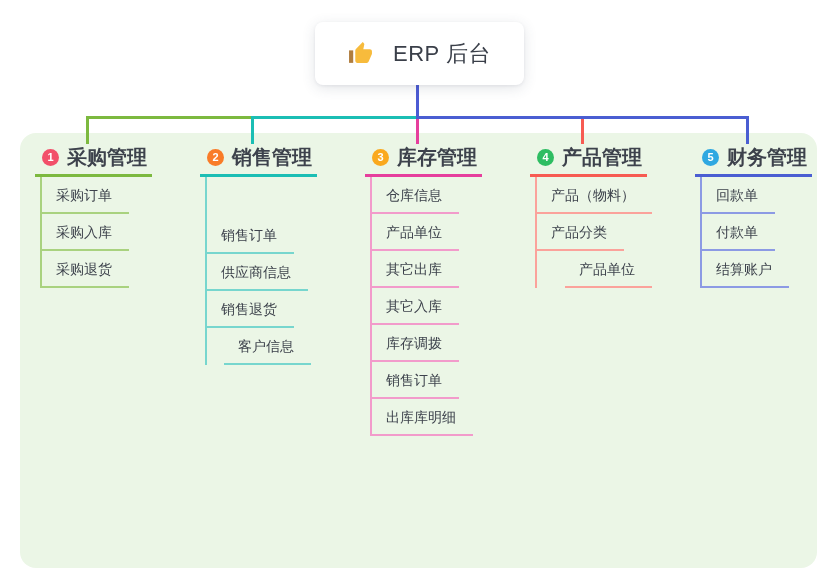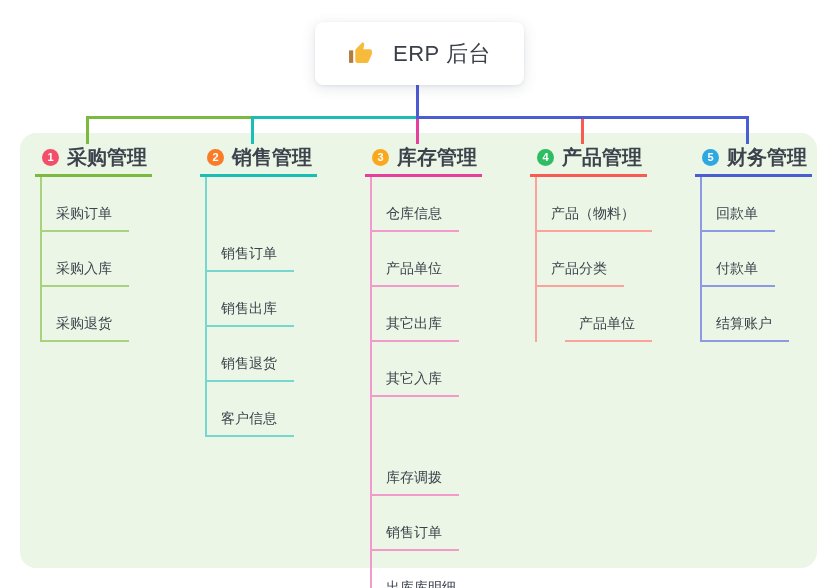--- a/index.html
+++ b/index.html
@@ -24,21 +24,21 @@
     height:36px;display:flex;align-items:center;gap:8px;padding-left:7px;
     box-sizing:border-box;border-bottom:3px solid;
   }
   .badge{
     width:17px;height:17px;border-radius:50%;color:#fff;font-size:11px;font-weight:700;
     display:flex;align-items:center;justify-content:center;flex:0 0 17px;line-height:1;
   }
   .branch-title{font-size:20px;font-weight:600;color:#3d424c;white-space:nowrap;}
   .items{position:absolute;left:5px;top:36px;border-left:2px solid;}
   .sub-item{
-    height:55px;display:flex;align-items:flex-end;box-sizing:border-box;
+    height:37px;display:flex;align-items:flex-end;box-sizing:border-box;
     padding:0 17px 7px 14px;width:max-content;border-bottom:2px solid;
     font-size:14px;color:#3d424c;white-space:nowrap;
   }
 </style>
 </head>
 <body>
 
 <div class="canvas">
   <div class="panel"></div>
 
@@ -75,36 +75,36 @@
           <div class="sub-item" style="border-bottom-color: rgb(169, 210, 127);">采购退货</div>
         </div>
       </div>
       <div class="branch" style="left: 200px; top: 141px;">
         <div class="branch-node" style="border-bottom-color: rgb(27, 190, 180);">
           <span class="badge" style="background: rgb(249, 124, 40);">2</span>
           <span class="branch-title">销售管理</span>
         </div>
         <div class="items" style="border-left-color: rgb(119, 214, 206);">
           <div class="sub-item" style="border-bottom-color: rgb(119, 214, 206); margin-top: 40px;">销售订单</div>
-          <div class="sub-item" style="border-bottom-color: rgb(119, 214, 206);">销售出库</div>
+          <div class="sub-item" style="border-bottom-color: rgb(119, 214, 206);">供应商信息</div>
           <div class="sub-item" style="border-bottom-color: rgb(119, 214, 206);">销售退货</div>
-          <div class="sub-item" style="border-bottom-color: rgb(119, 214, 206);">客户信息</div>
+          <div class="sub-item" style="border-bottom-color: rgb(119, 214, 206); margin-left: 17px;">客户信息</div>
         </div>
       </div>
       <div class="branch" style="left: 365px; top: 141px;">
         <div class="branch-node" style="border-bottom-color: rgb(230, 63, 157);">
           <span class="badge" style="background: rgb(250, 169, 30);">3</span>
           <span class="branch-title">库存管理</span>
         </div>
         <div class="items" style="border-left-color: rgb(242, 155, 203);">
           <div class="sub-item" style="border-bottom-color: rgb(242, 155, 203);">仓库信息</div>
           <div class="sub-item" style="border-bottom-color: rgb(242, 155, 203);">产品单位</div>
           <div class="sub-item" style="border-bottom-color: rgb(242, 155, 203);">其它出库</div>
           <div class="sub-item" style="border-bottom-color: rgb(242, 155, 203);">其它入库</div>
-          <div class="sub-item" style="border-bottom-color: rgb(242, 155, 203); margin-top: 44px;">库存调拨</div>
+          <div class="sub-item" style="border-bottom-color: rgb(242, 155, 203);">库存调拨</div>
           <div class="sub-item" style="border-bottom-color: rgb(242, 155, 203);">销售订单</div>
           <div class="sub-item" style="border-bottom-color: rgb(242, 155, 203);">出库库明细</div>
         </div>
       </div>
       <div class="branch" style="left: 530px; top: 141px;">
         <div class="branch-node" style="border-bottom-color: rgb(247, 91, 82);">
           <span class="badge" style="background: rgb(46, 189, 98);">4</span>
           <span class="branch-title">产品管理</span>
         </div>
         <div class="items" style="border-left-color: rgb(251, 162, 155);">

